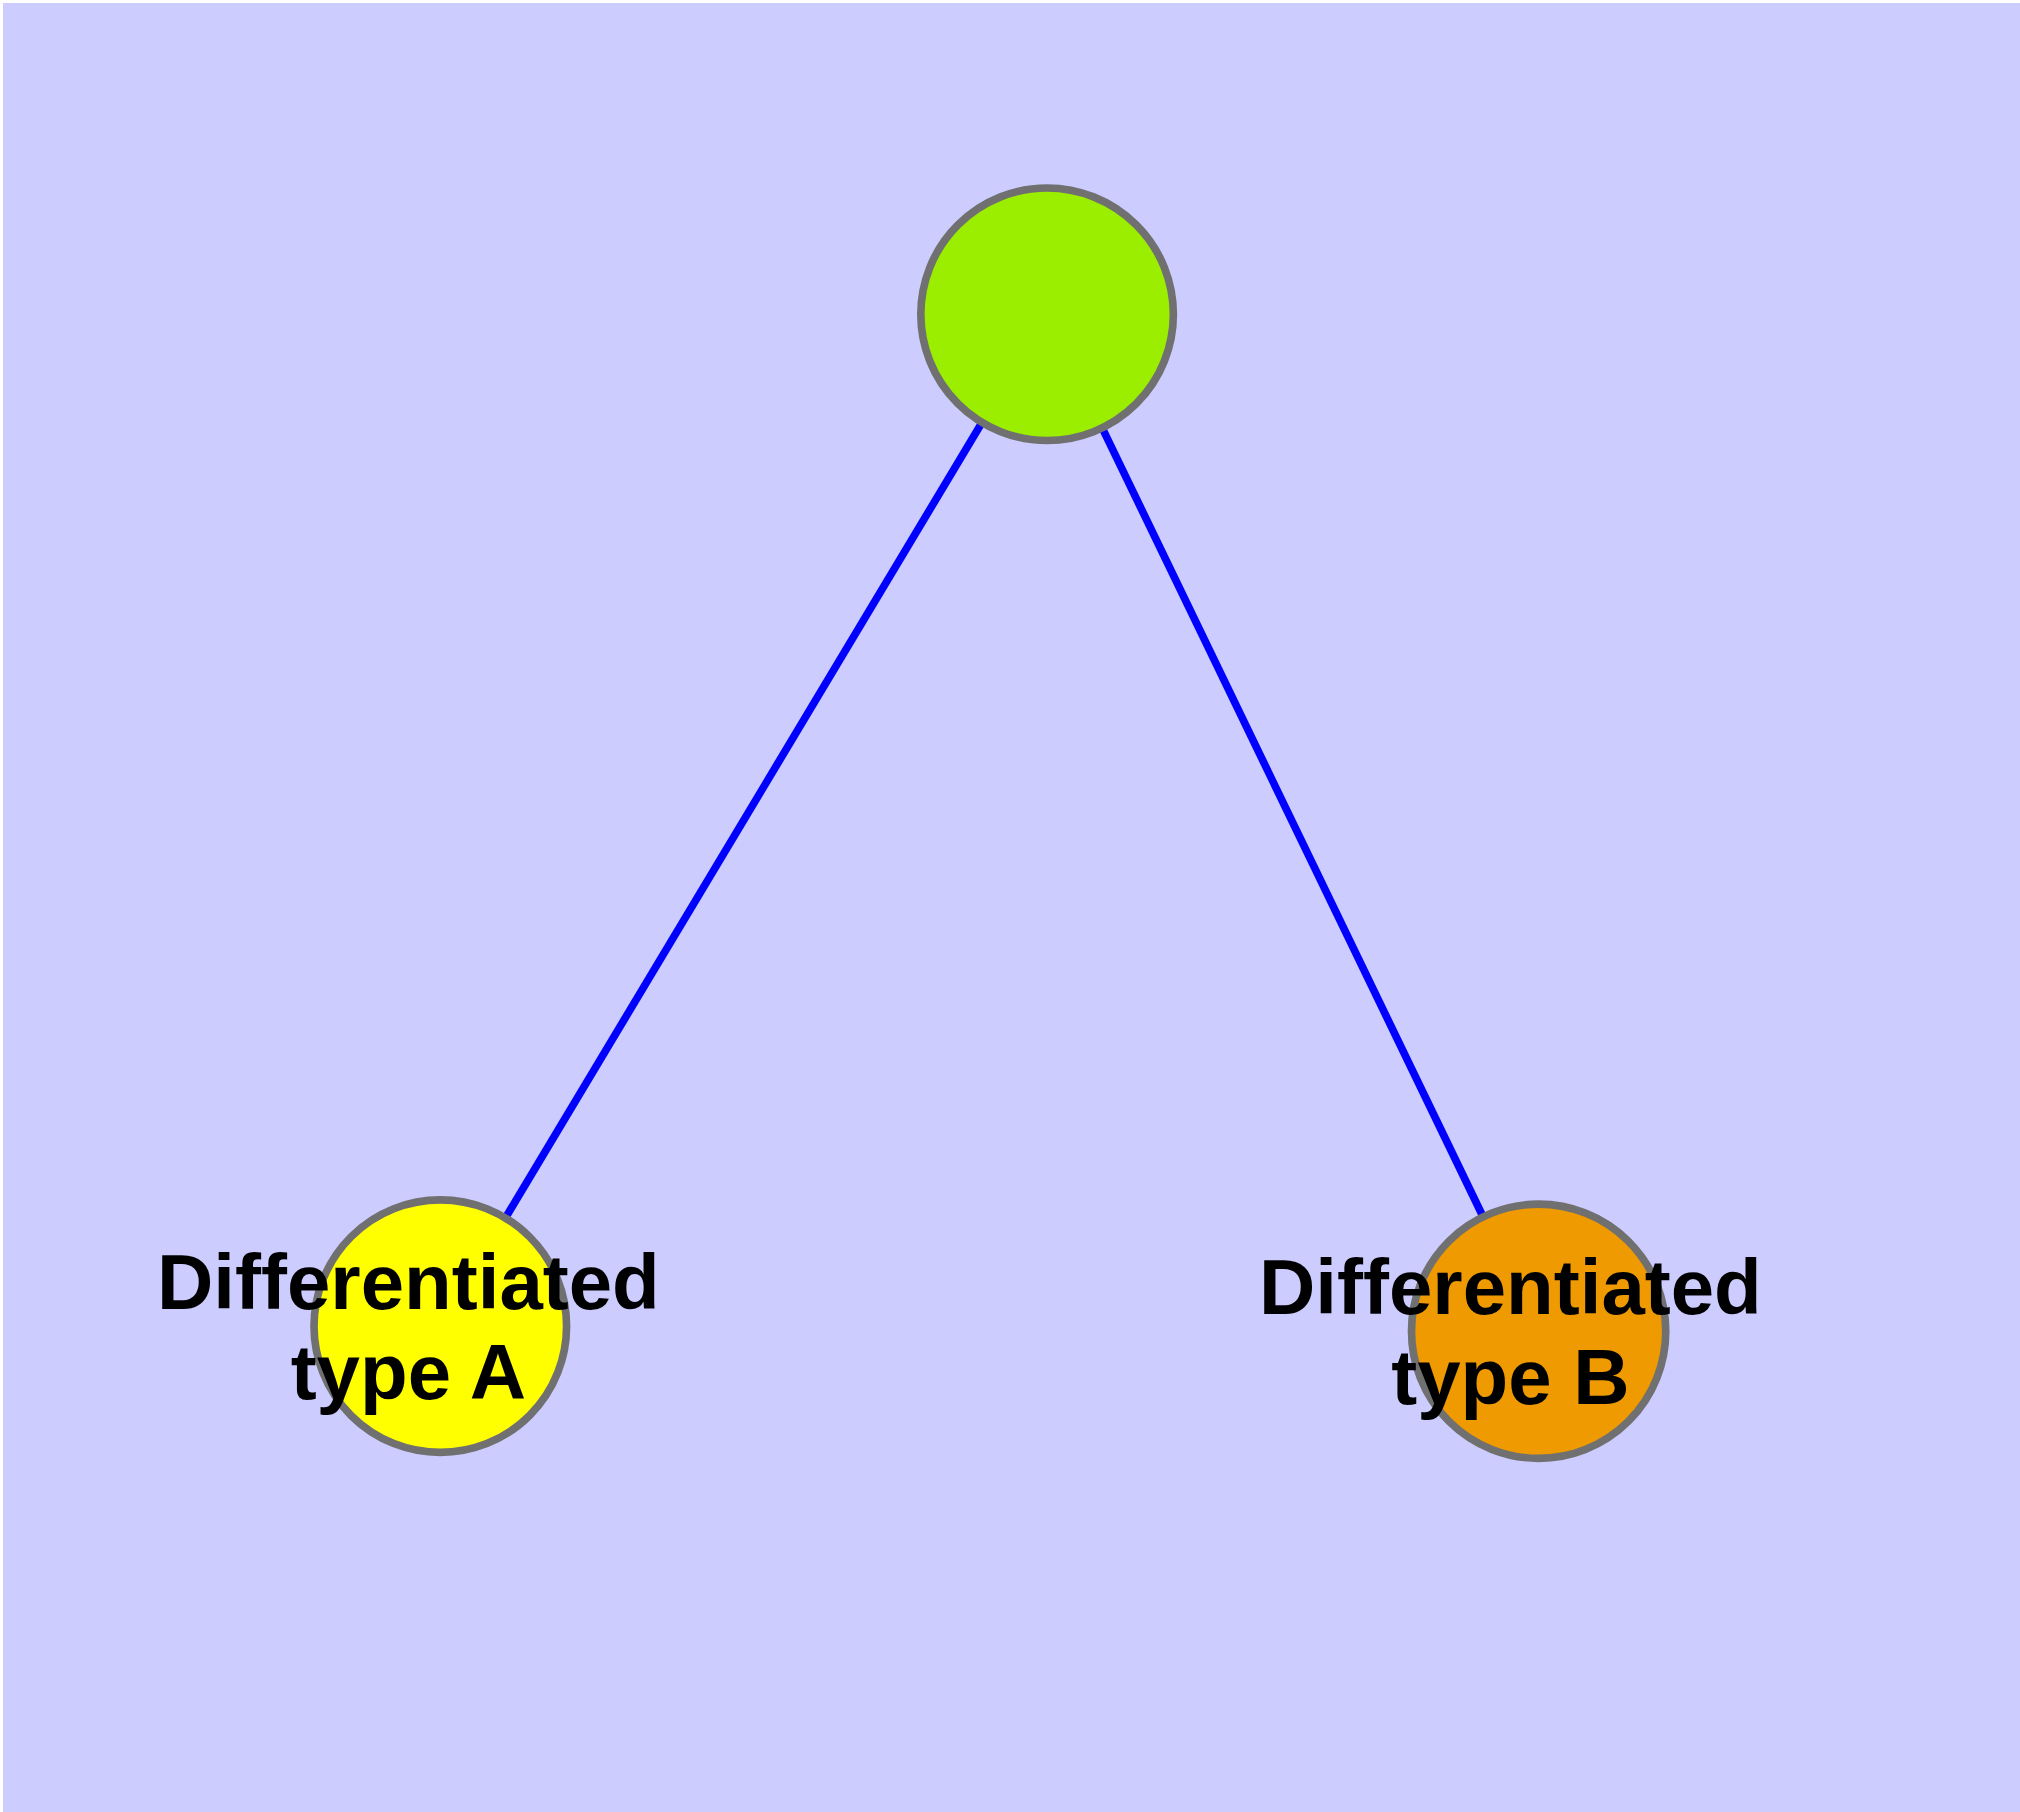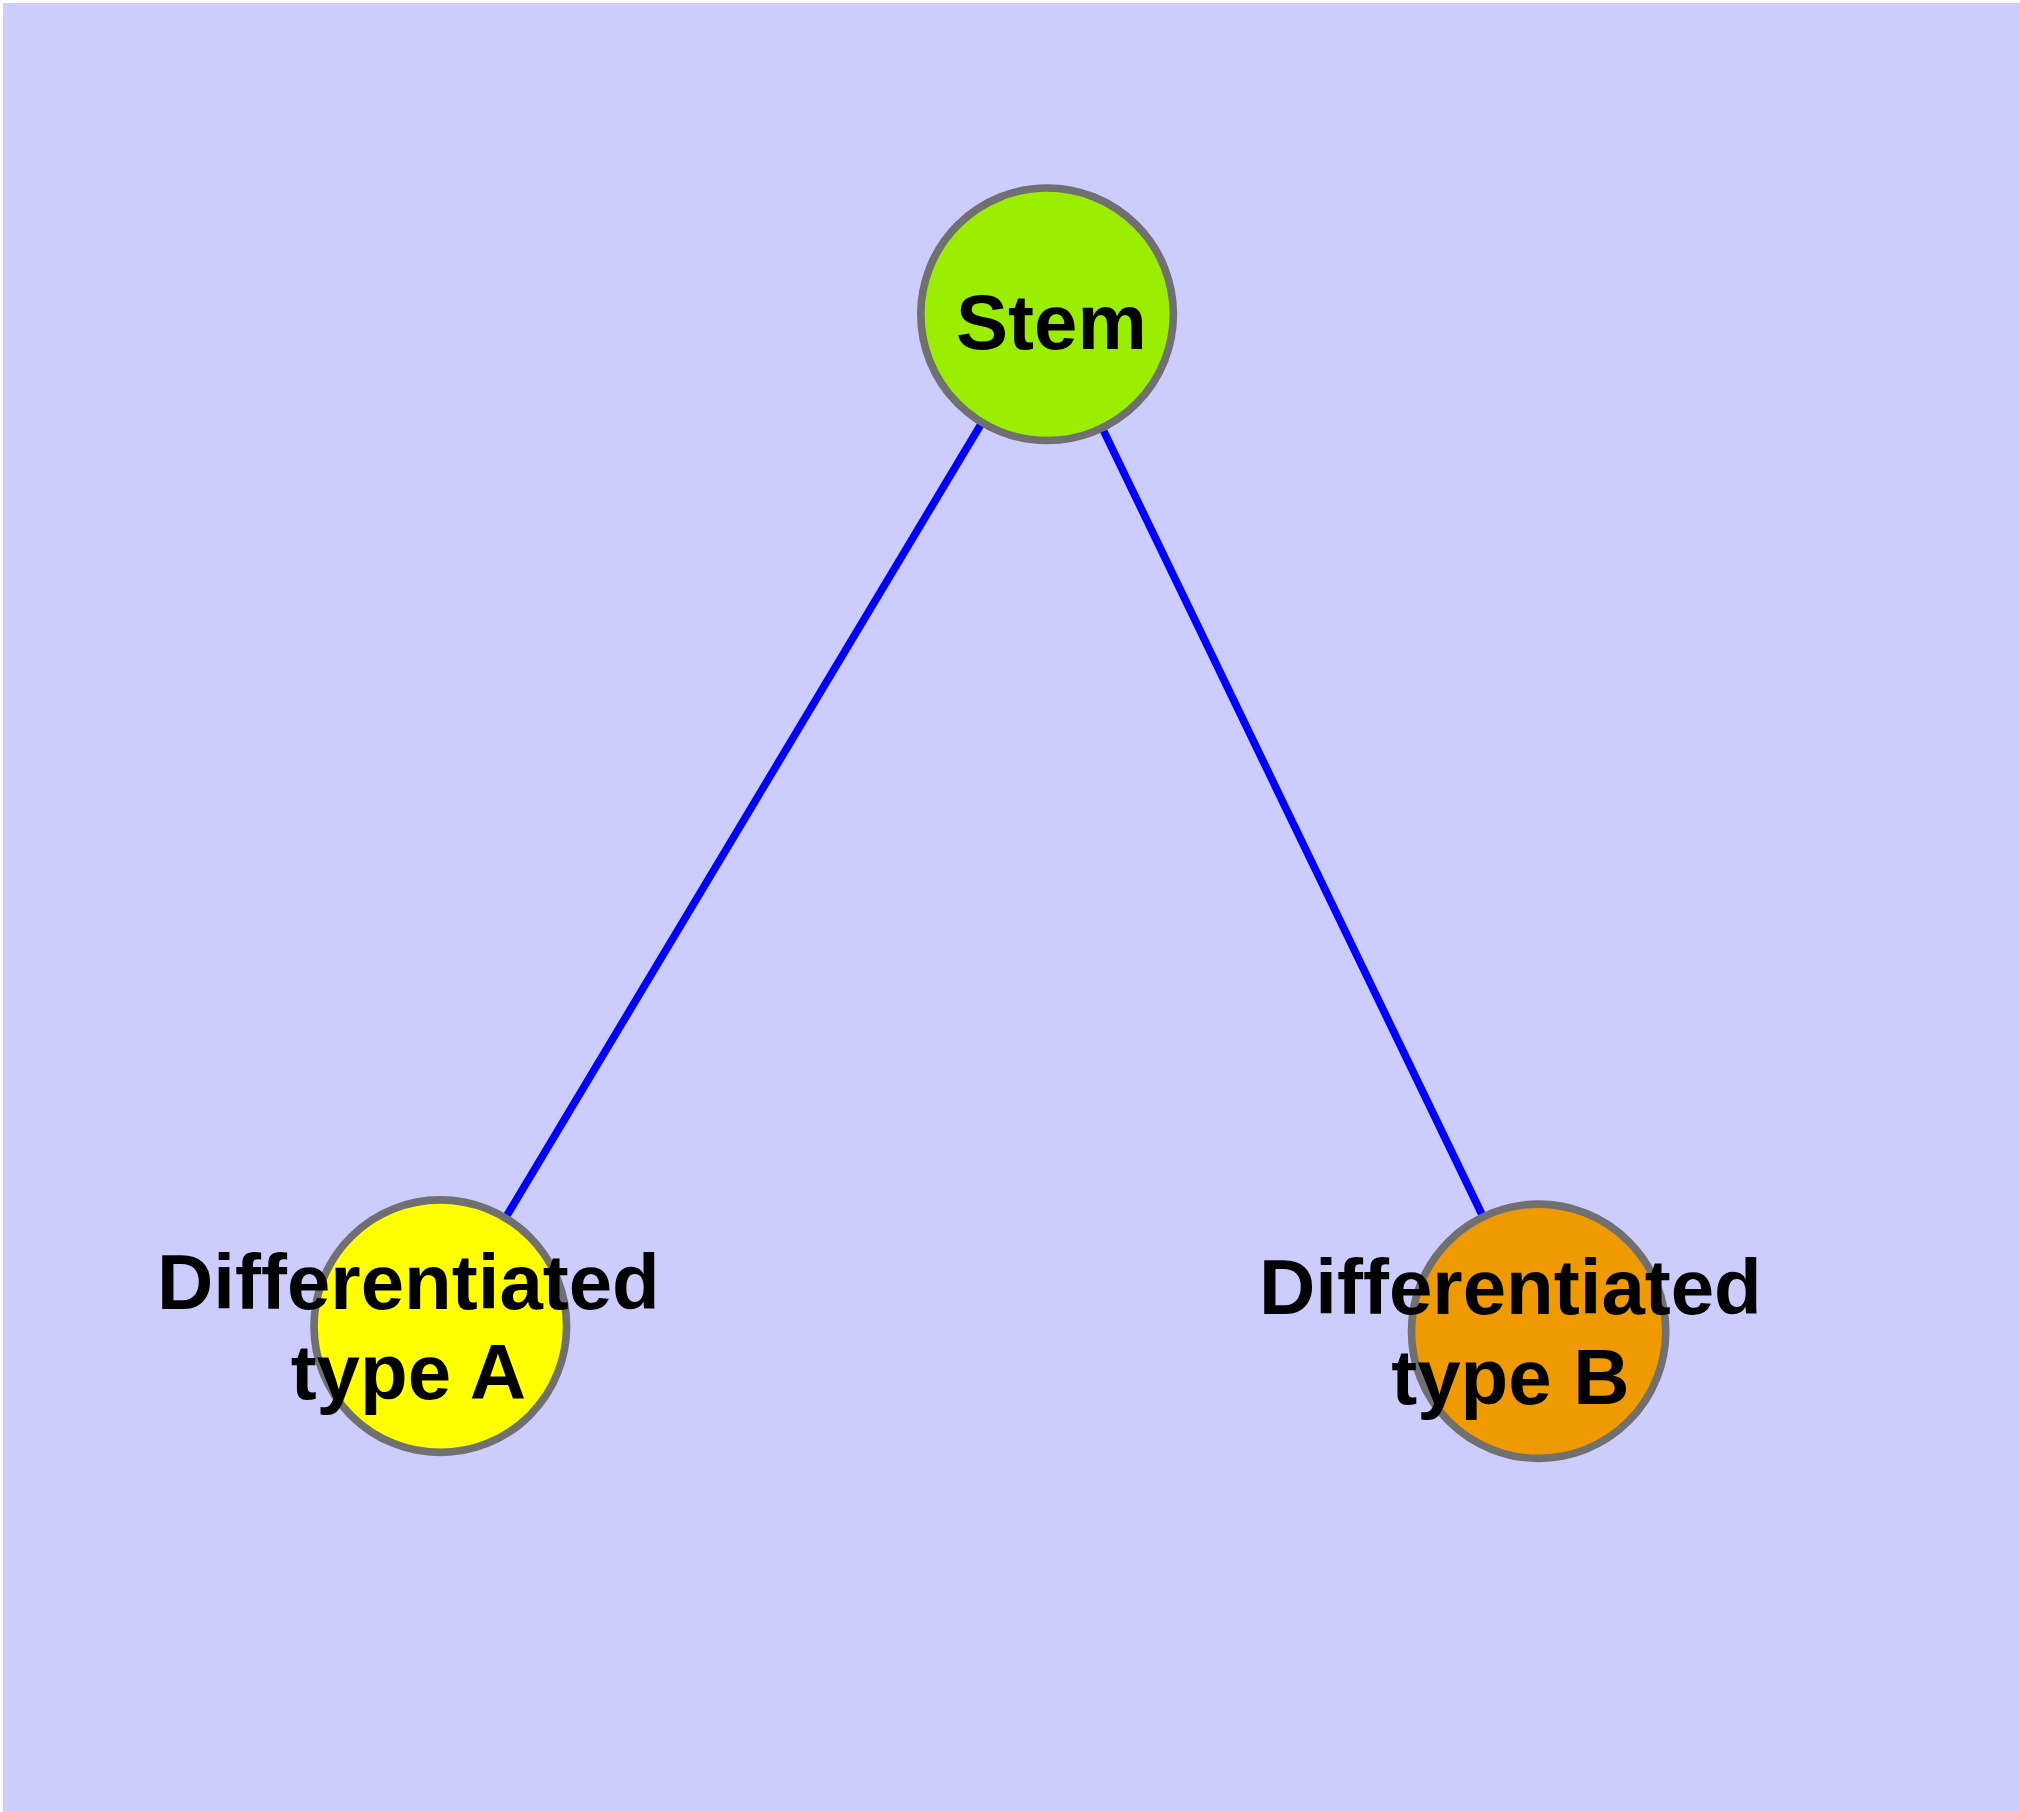--- a/index.html
+++ b/index.html
@@ -57,21 +57,20 @@
   <svg class="edge-layer" viewBox="0 0 2380 2134" width="2017" height="1809">
 
     <line class="edge" x1="1155" y1="495" x2="593" y2="1433" stroke="#0000FF"></line>
     <line class="edge" x1="1297" y1="501" x2="1746" y2="1431" stroke="#0000FF"></line>
 
     <circle class="node-circle" cx="1232" cy="367" r="149" fill="#9BEE00"></circle>
     <circle class="node-circle" cx="516" cy="1561" r="149" fill="#FFFF00"></circle>
     <circle class="node-circle" cx="1812" cy="1567" r="150" fill="#EE9A00"></circle>
   </svg>
 
-  <div class="node-label label-stem">Stem</div>
 
   <div class="node-label label-typea">Differentiated
 type A</div>
 
   <div class="node-label label-typeb">Differentiated
 type B</div>
 
 </div>
 
 

